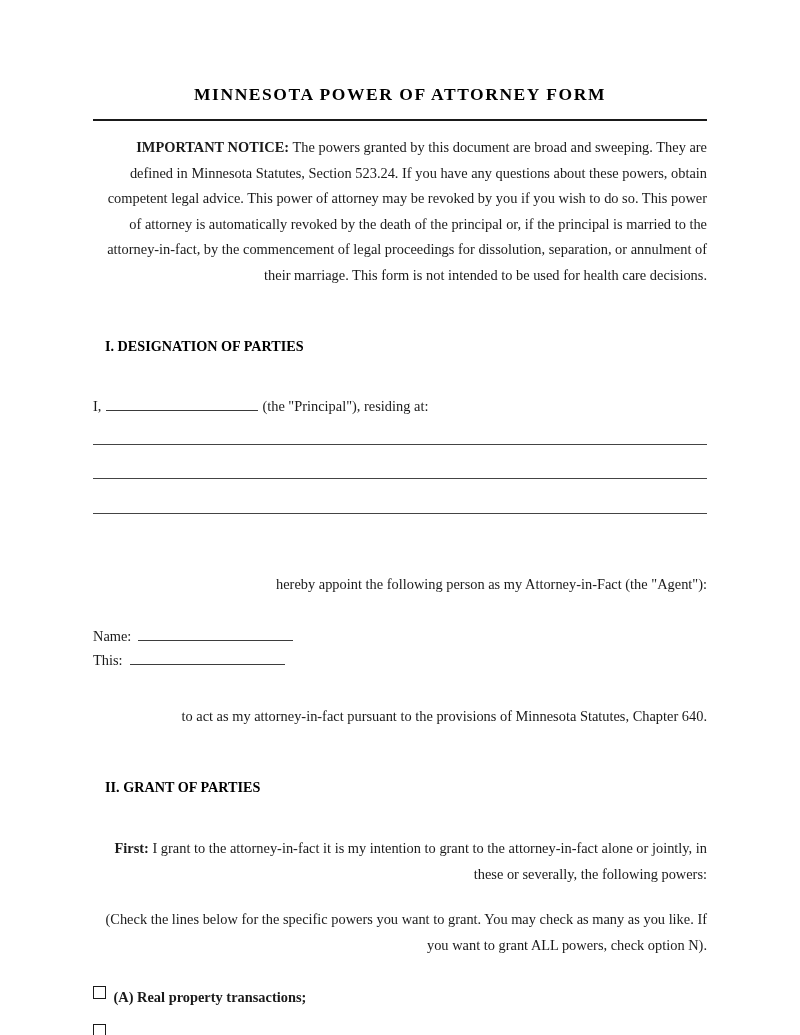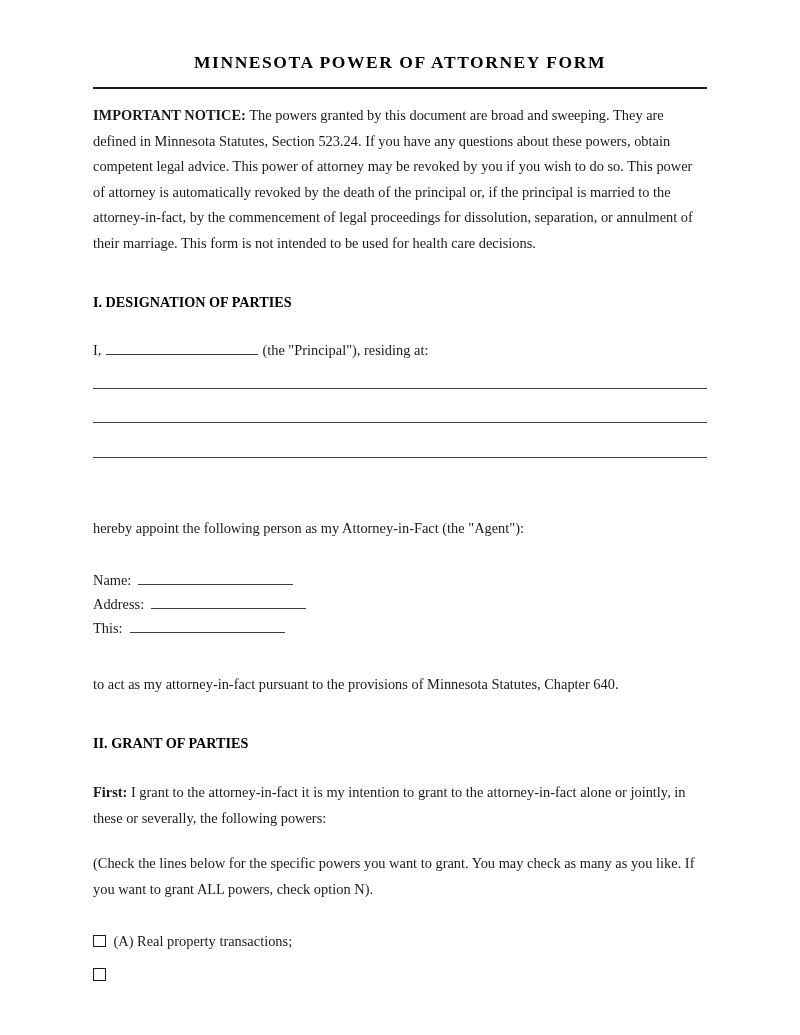--- a/index.html
+++ b/index.html
@@ -28,51 +28,51 @@
     width: 614px;
   }
 
   
   .doc-title {
     text-align: center;
     font-size: 17.5px;
     font-weight: bold;
     letter-spacing: 1.55px;
     margin: 0;
-    padding-top: 52px;
+    padding-top: 84px;
     line-height: 1.2;
     color: #000000;
   }
   .title-rule {
     margin-top: 14px;
     border: 0;
     border-top: 2.2px solid #1a1a1a;
     width: 100%;
     height: 0;
   }
 
   
   .para {
     font-size: 14.4px;
     line-height: 25.5px;
-    text-align: left;
+    text-align: right;
     margin: 0;
     color: #1a1a1a;
   }
   .para.notice {
     margin-top: 14px;
   }
   .b {
     font-weight: bold;
   }
 
   .section-heading {
     font-size: 14.2px;
     font-weight: bold;
-    margin: 0;
+    margin: 12px;
     line-height: 20px;
     color: #000000;
   }
 
   .spacer-lg { height: 36px; }
   .spacer-md { height: 26px; }
 
   
   .blank-inline {
     display: inline-block;
@@ -106,22 +106,23 @@
     white-space: nowrap;
     color: #1a1a1a;
   }
 
   
   .option-row {
     font-size: 14.4px;
     line-height: 22px;
     color: #1a1a1a;
     display: flex;
-    align-items: center;
+    align-items: flex-start;
     margin-bottom: 16px;
+    font-weight: bold;
   }
   .checkbox {
     display: inline-block;
     width: 10.5px;
     height: 10.5px;
     border: 1.1px solid #1a1a1a;
     background: #ffffff;
     margin-right: 8px;
     flex: 0 0 auto;
     position: relative;
@@ -163,23 +164,20 @@
     <div style="height:58px"></div>
 
     <p class="para">hereby appoint the following person as my Attorney-in-Fact (the "Agent"):</p>
 
     <div class="spacer-md"></div>
 
     <div class="field-row">
       <span>Name:</span><span class="blank-field"></span>
     </div>
     <div class="field-row">
-      <span>Address:</span><span class="blank-field"></span>
-    </div>
-    <div class="field-row">
       <span>This:</span><span class="blank-field"></span>
     </div>
 
     <div style="height:32px"></div>
 
     <p class="para">to act as my attorney-in-fact pursuant to the provisions of Minnesota Statutes, Chapter 640.</p>
 
     <div class="spacer-lg"></div>
 
     <h2 class="section-heading">II. GRANT OF PARTIES</h2>

